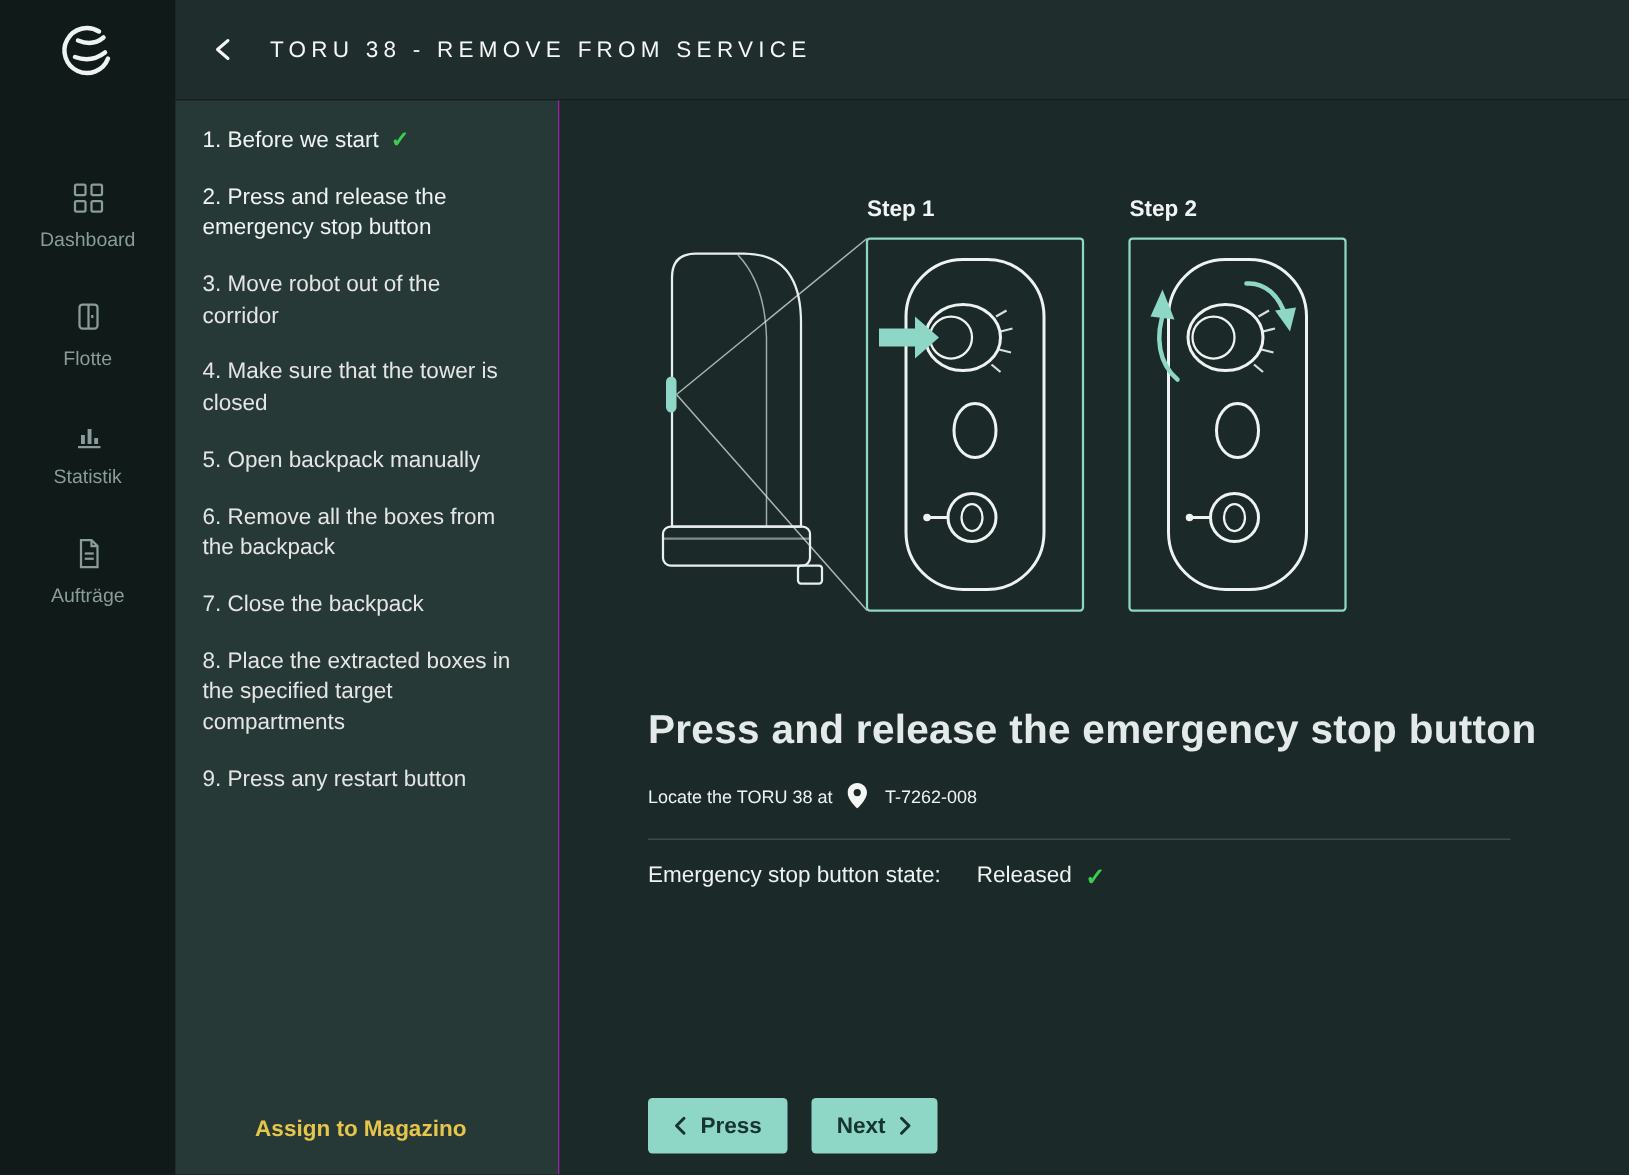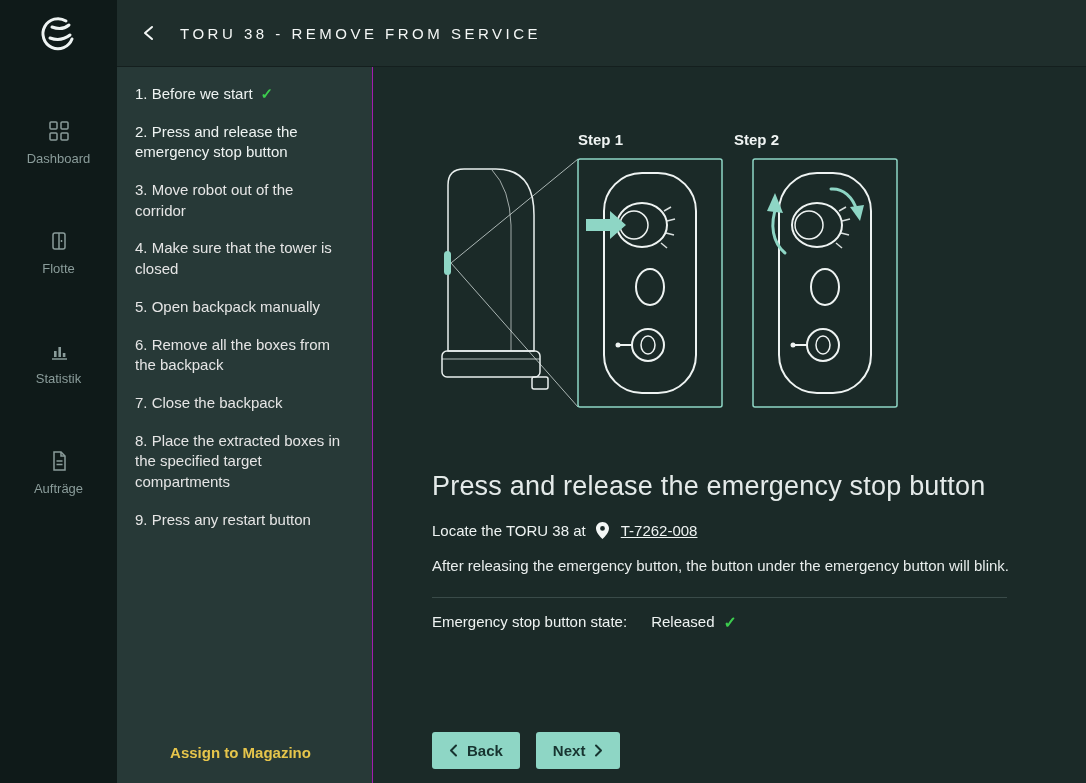--- a/index.html
+++ b/index.html
@@ -15,21 +15,21 @@
     display:flex;
     color:#eef3f2;
   }
   
   .sidebar{
     width:117px; flex:0 0 117px;
     background:#0f1a19;
     display:flex; flex-direction:column; align-items:center;
   }
   .logo{margin-top:12px;}
-  .nav{margin-top:58px; display:flex; flex-direction:column; gap:64px;}
+  .nav{margin-top:58px; display:flex; flex-direction:column; gap:33px;}
   .nav-item{
     display:flex; flex-direction:column; align-items:center; gap:9px;
     cursor:pointer; width:117px;
   }
   .nav-label{font-size:13px; color:#8a9c9a;}
   
   .right-col{flex:1; display:flex; flex-direction:column; min-width:0;}
   .header{
     height:67px; flex:0 0 67px;
     background:#1f2e2c;
@@ -65,32 +65,32 @@
   
   .main{
     flex:1; background:#1b2a28;
     display:flex; flex-direction:column;
     padding:0 0 14px 59px; min-width:0;
   }
   .illustration{position:relative; margin-top:64px; height:282px; width:480px;}
   .diagram-label{
     position:absolute; top:0; font-size:15px; font-weight:bold; color:#f0f4f3;
   }
-  .label1{left:146px;} .label2{left:302px;}
+  .label1{left:146px;} .label2{left:321px;}
   .diagram-svg{position:absolute; top:24px; left:0;}
   .page-heading{
     margin-top:58px;
-    font-size:27px; font-weight:400; color:#e4eae9; letter-spacing:.2px;
+    font-size:27px; font-weight:700; color:#e4eae9; letter-spacing:.2px;
   }
   .locate-row{
     margin-top:20px; display:flex; align-items:center;
-    font-size:15px; color:#eef3f2;
+    font-size:12px; color:#eef3f2;
   }
   .pin{margin:0 10px 0 10px;}
-  .loc-code{margin-left:2px;text-decoration:underline;}
+  .loc-code{margin-left:2px;}
   .description{
     margin-top:16px; font-size:15px; line-height:1.45; color:#e8edec;
     max-width:578px;
   }
   .divider{margin-top:20px; border:none; border-top:1px solid #3a4b49; width:575px;}
   .state-row{
     margin-top:15px; display:flex; font-size:15px; color:#eef3f2;
   }
   .state-value{margin-left:24px;}
   .state-row .check{margin-left:9px; font-size:16px;}
@@ -280,36 +280,35 @@
       <h1 class="page-heading">Press and release the emergency stop button</h1>
 
       <div class="locate-row">
         <span>Locate the TORU 38 at</span>
         <svg class="pin" width="13" height="17" viewBox="0 0 13 17">
           <path d="M6.5 0C2.9 0 0 2.9 0 6.4c0 4.8 6.5 10.6 6.5 10.6S13 11.2 13 6.4C13 2.9 10.1 0 6.5 0zm0 8.8a2.4 2.4 0 1 1 0-4.8 2.4 2.4 0 0 1 0 4.8z" fill="#f4f7f6"></path>
         </svg>
         <span class="loc-code">T-7262-008</span>
       </div>
 
-      <p class="description">After releasing the emergency button, the button under the emergency button will blink.</p>
 
       <hr class="divider">
 
       <div class="state-row">
         <span>Emergency stop button state:</span>
         <span class="state-value">Released</span>
         <span class="check">✓</span>
       </div>
 
       <div class="footer-btns">
         <button class="btn">
           <svg class="chev" width="9" height="13" viewBox="0 0 9 13">
             <polyline points="7,1.5 2,6.5 7,11.5" fill="none" stroke="#173430" stroke-width="2" stroke-linecap="round" stroke-linejoin="round"></polyline>
           </svg>
-          <span>Back</span>
+          <span>Press</span>
         </button>
         <button class="btn">
           <span>Next</span>
           <svg class="chev" width="9" height="13" viewBox="0 0 9 13">
             <polyline points="2,1.5 7,6.5 2,11.5" fill="none" stroke="#173430" stroke-width="2" stroke-linecap="round" stroke-linejoin="round"></polyline>
           </svg>
         </button>
       </div>
 
     </section>

